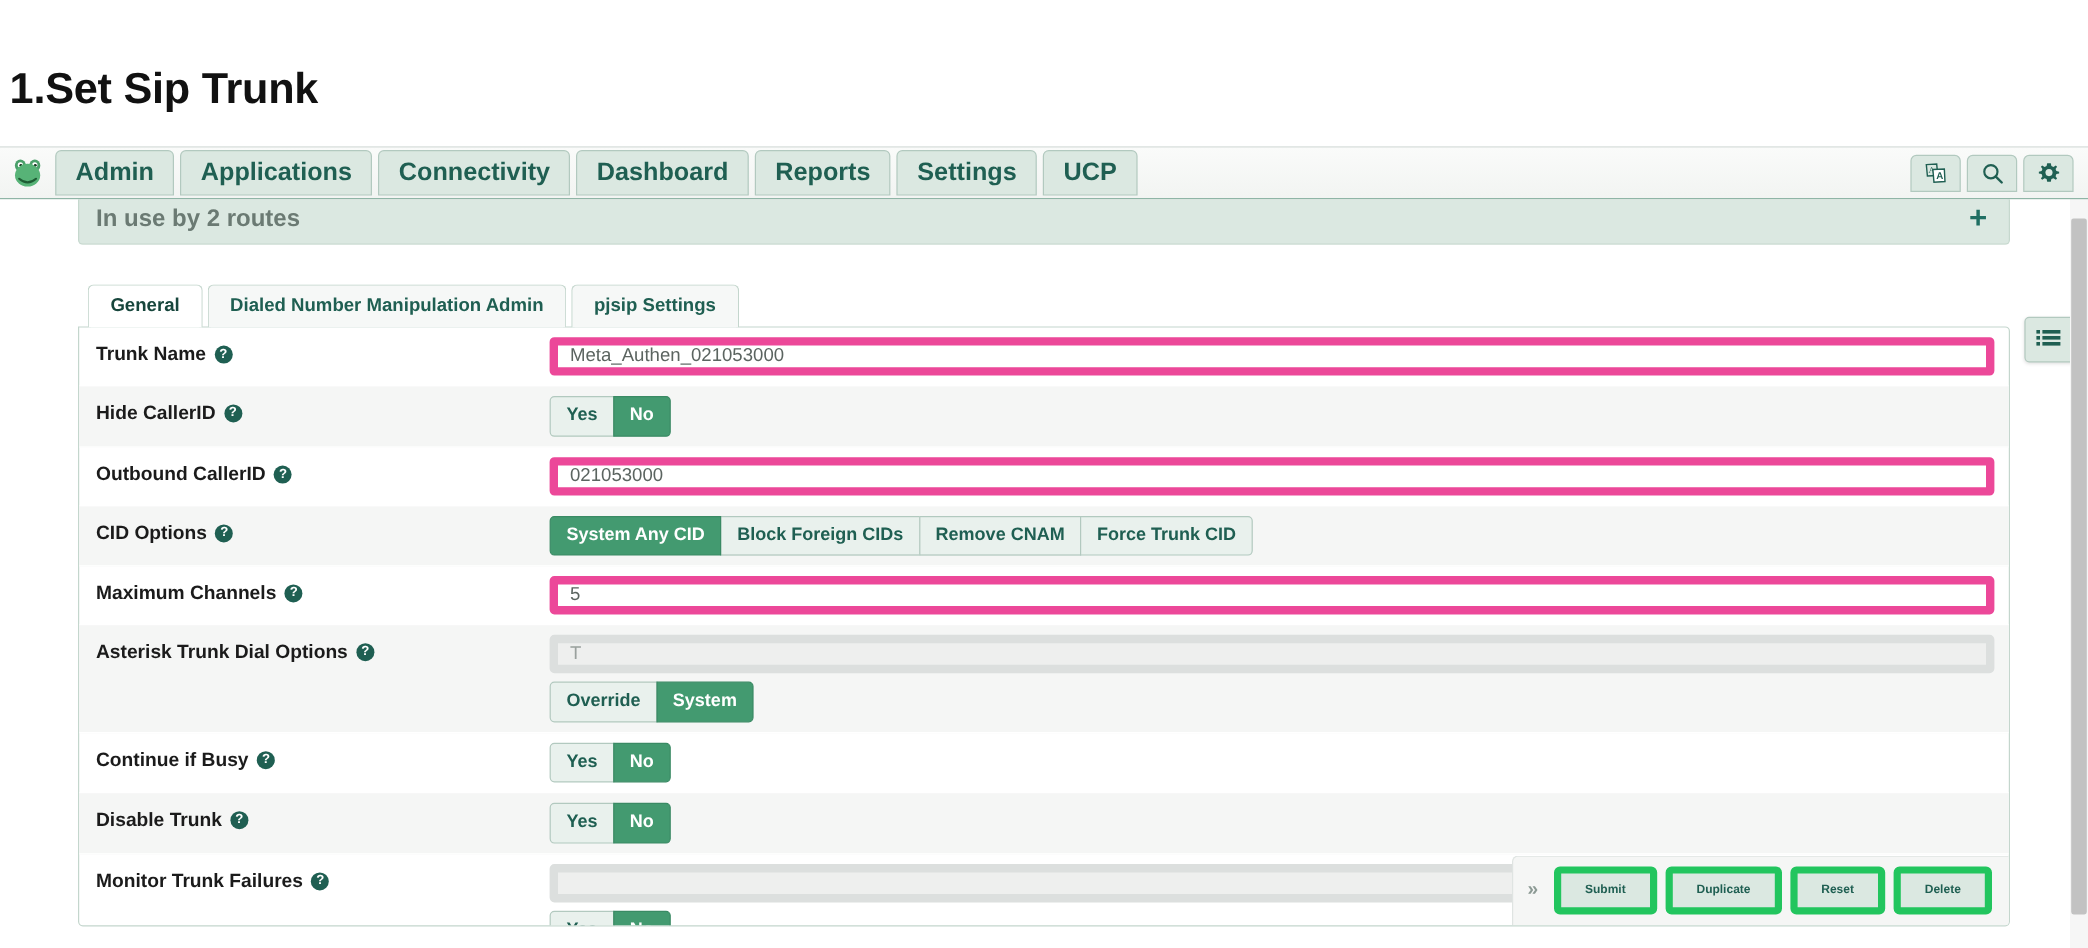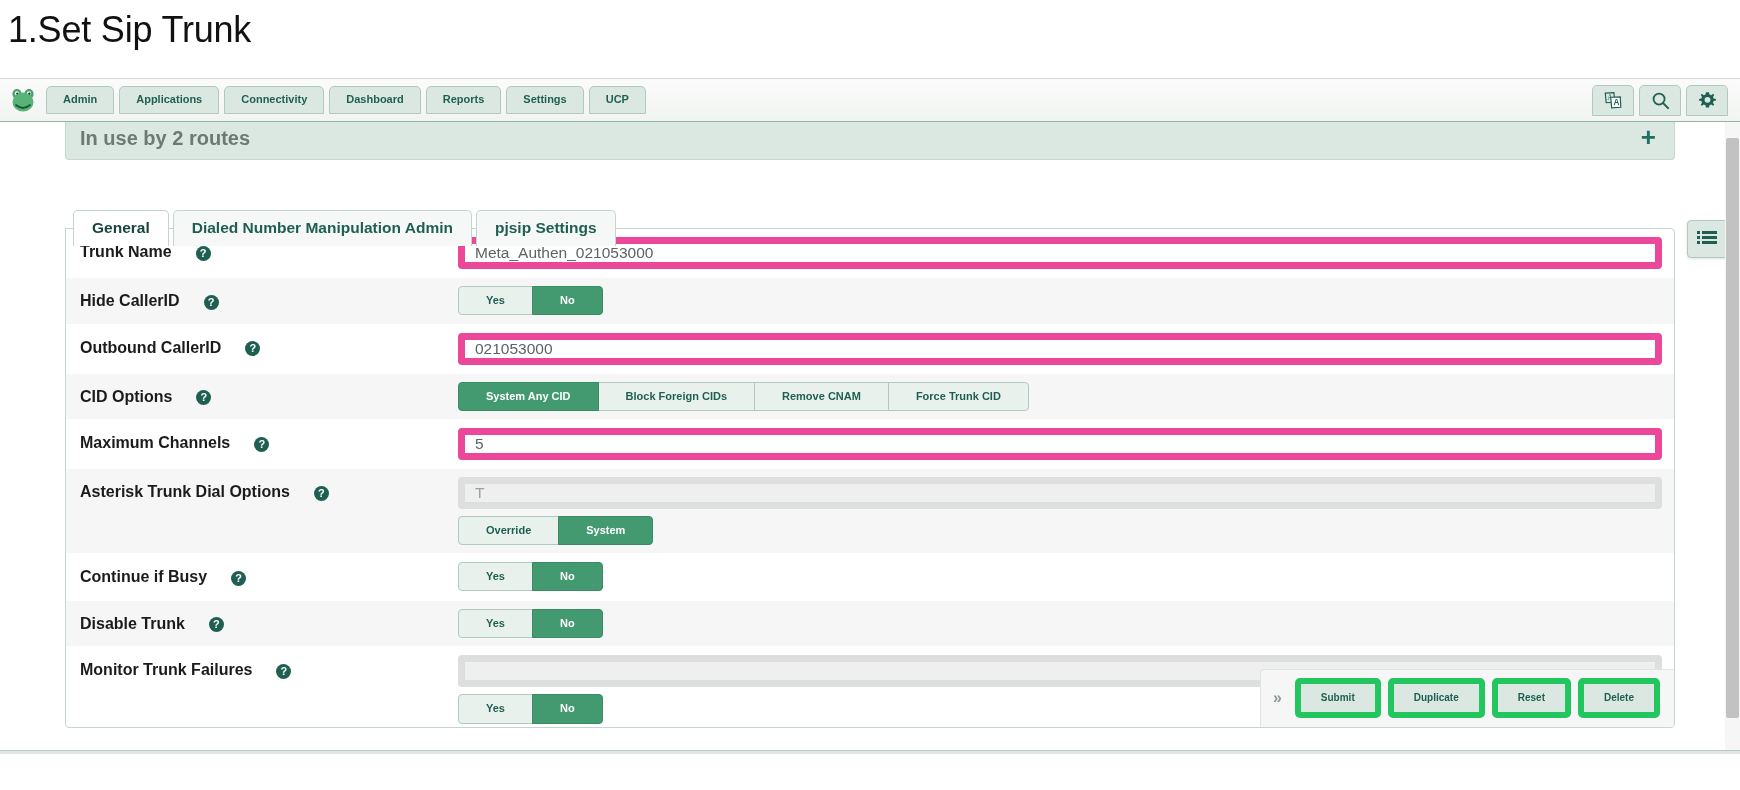--- a/index.html
+++ b/index.html
@@ -8,26 +8,27 @@
     margin: 0; padding: 0;
     width: 1740px; height: 790px;
     background: #ffffff;
     font-family: "Liberation Sans", sans-serif;
     overflow: hidden;
   }
 
   
   .page-heading {
     font-size: 36px;
-    font-weight: 400;
+    font-weight: 700;
     color: #111111;
     padding: 8px 0 0 8px;
     letter-spacing: -0.2px;
     line-height: 1.2;
     height: 78px;
+    margin-top: 44px;
   }
 
   
   .app-frame {
     position: relative;
     width: 1740px;
     height: 672px;
     background: #ffffff;
     border-top: 1px solid #cfd8d4;
     overflow: hidden;
@@ -50,21 +51,21 @@
     display: flex; align-items: center; justify-content: center;
     flex: none;
   }
   .nav-items { display: flex; align-items: center; gap: 5px; }
   .nav-item {
     background: #dbe8e1;
     border: 1px solid #b2c9bf;
     border-radius: 5px 5px 0 0;
     color: #1f5f52;
     font-weight: bold;
-    font-size: 11px;
+    font-size: 21px;
     padding: 6px 16px 7px;
     line-height: 1.1;
     cursor: pointer;
     white-space: nowrap;
   }
   .nav-right {
     margin-left: auto;
     display: flex;
     align-items: center;
     gap: 5px;
@@ -135,21 +136,21 @@
     background: #f6f8f7;
     border: 1px solid #c4d6cd;
     border-bottom: none;
     border-radius: 5px 5px 0 0;
     color: #1f5f52;
     font-weight: bold;
     font-size: 15.5px;
     padding: 8px 18px 9px;
     cursor: pointer;
     position: relative;
-    top: 18px;
+    top: 1px;
     white-space: nowrap;
   }
   .tab.active {
     background: #ffffff;
     border-color: #c4d6cd;
     color: #17463c;
     z-index: 4;
   }
 
   
@@ -172,22 +173,22 @@
   }
   .form-row.alt { background: #f5f6f5; }
   .form-row .label-cell {
     width: 392px;
     flex: none;
     padding: 14px 8px 14px 14px;
     font-size: 16px;
     font-weight: bold;
     color: #1b1b1b;
     display: flex;
-    align-items: flex-end;
-    gap: 24px;
+    align-items: center;
+    gap: 7px;
     line-height: 1.1;
   }
   .form-row .control-cell {
     flex: 1;
     padding: 8px 12px 8px 0;
     display: flex;
     flex-direction: column;
     gap: 7px;
     align-items: flex-start;
   }
@@ -226,22 +227,22 @@
   }
   .text-input::placeholder { color: #9aa19e; }
 
   
   .btn-group { display: inline-flex; }
   .btn-group .seg {
     border: 1px solid #b2c9bf;
     background: #e9f1ed;
     color: #1f5f52;
     font-weight: bold;
-    font-size: 11px;
-    padding: 7px 27px 8px;
+    font-size: 15px;
+    padding: 7px 13px 8px;
     cursor: pointer;
     line-height: 1.1;
     margin-left: -1px;
     white-space: nowrap;
     text-align: right;
   }
   .btn-group .seg:first-child {
     border-radius: 4px 0 0 4px;
     margin-left: 0;
   }

